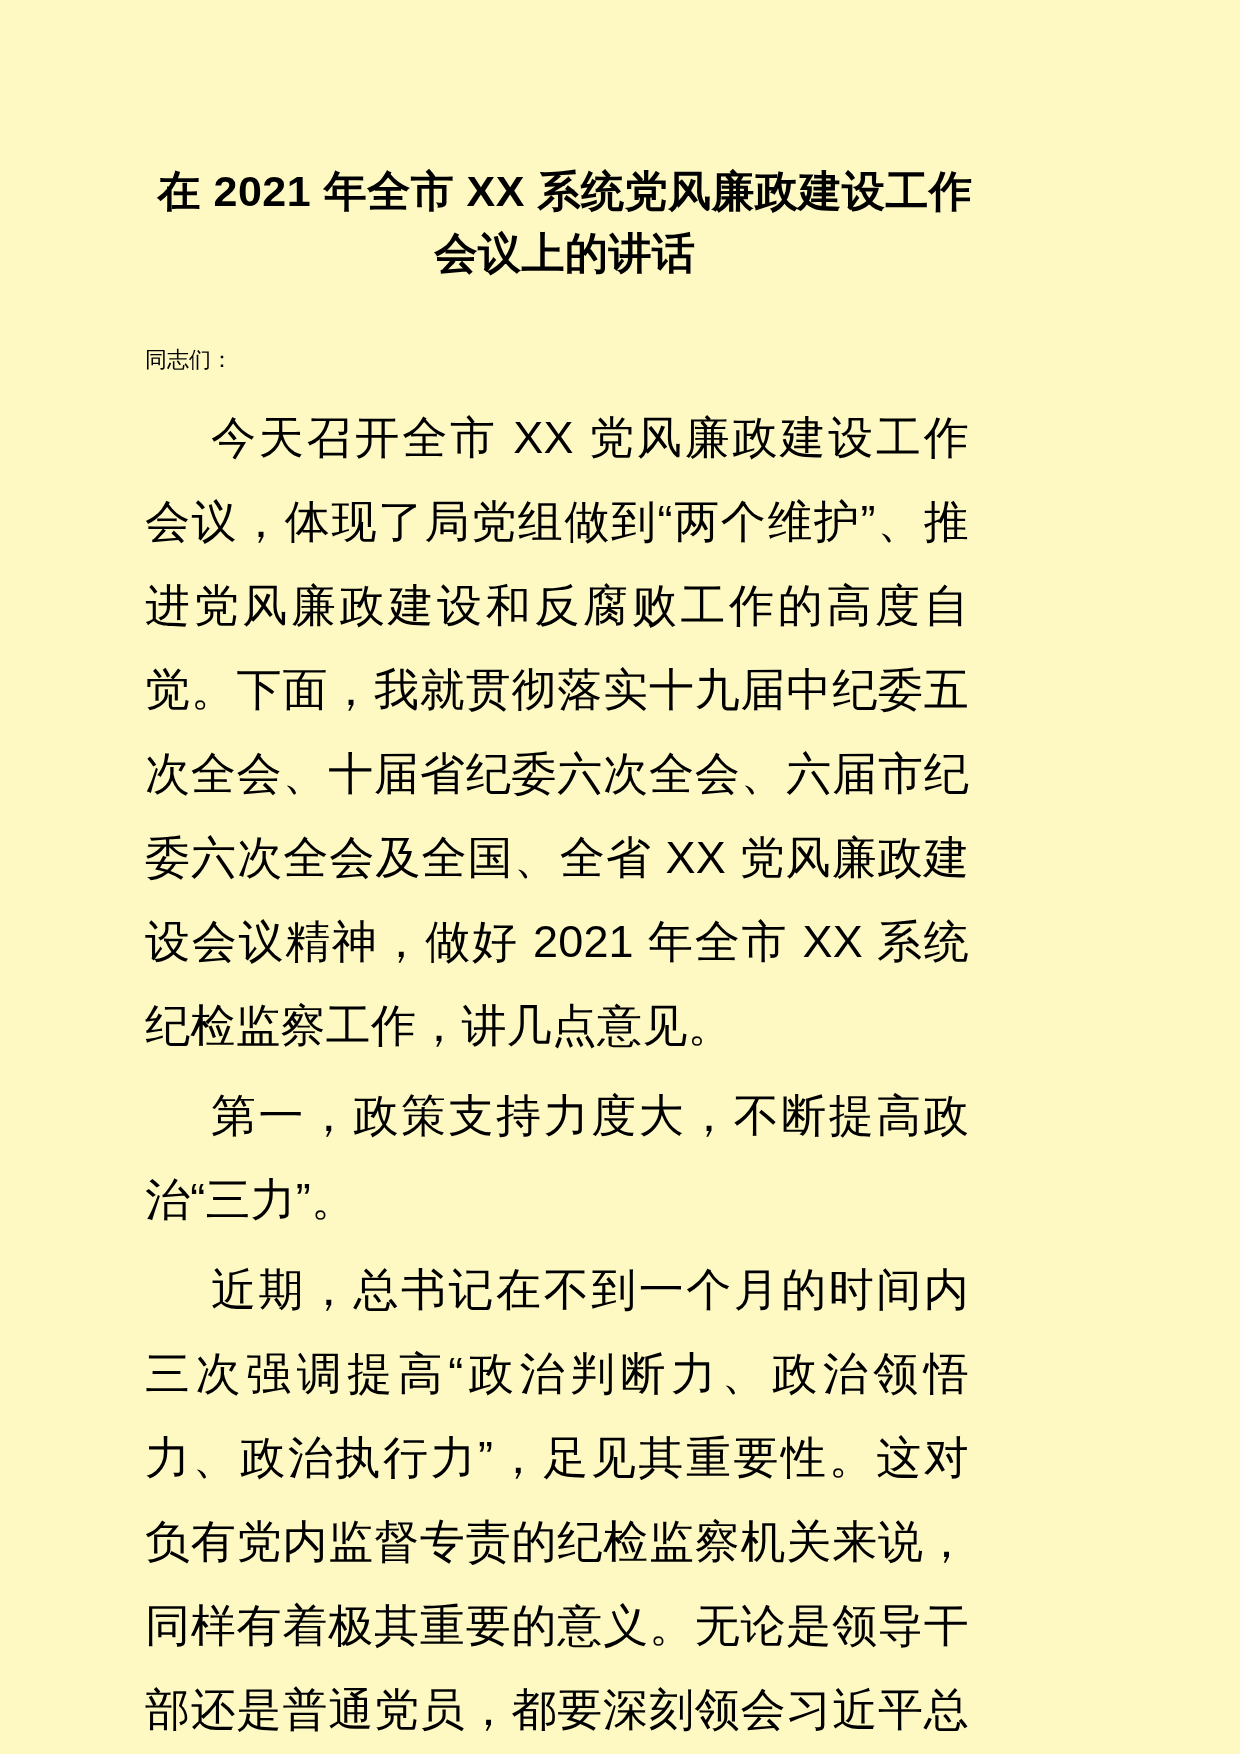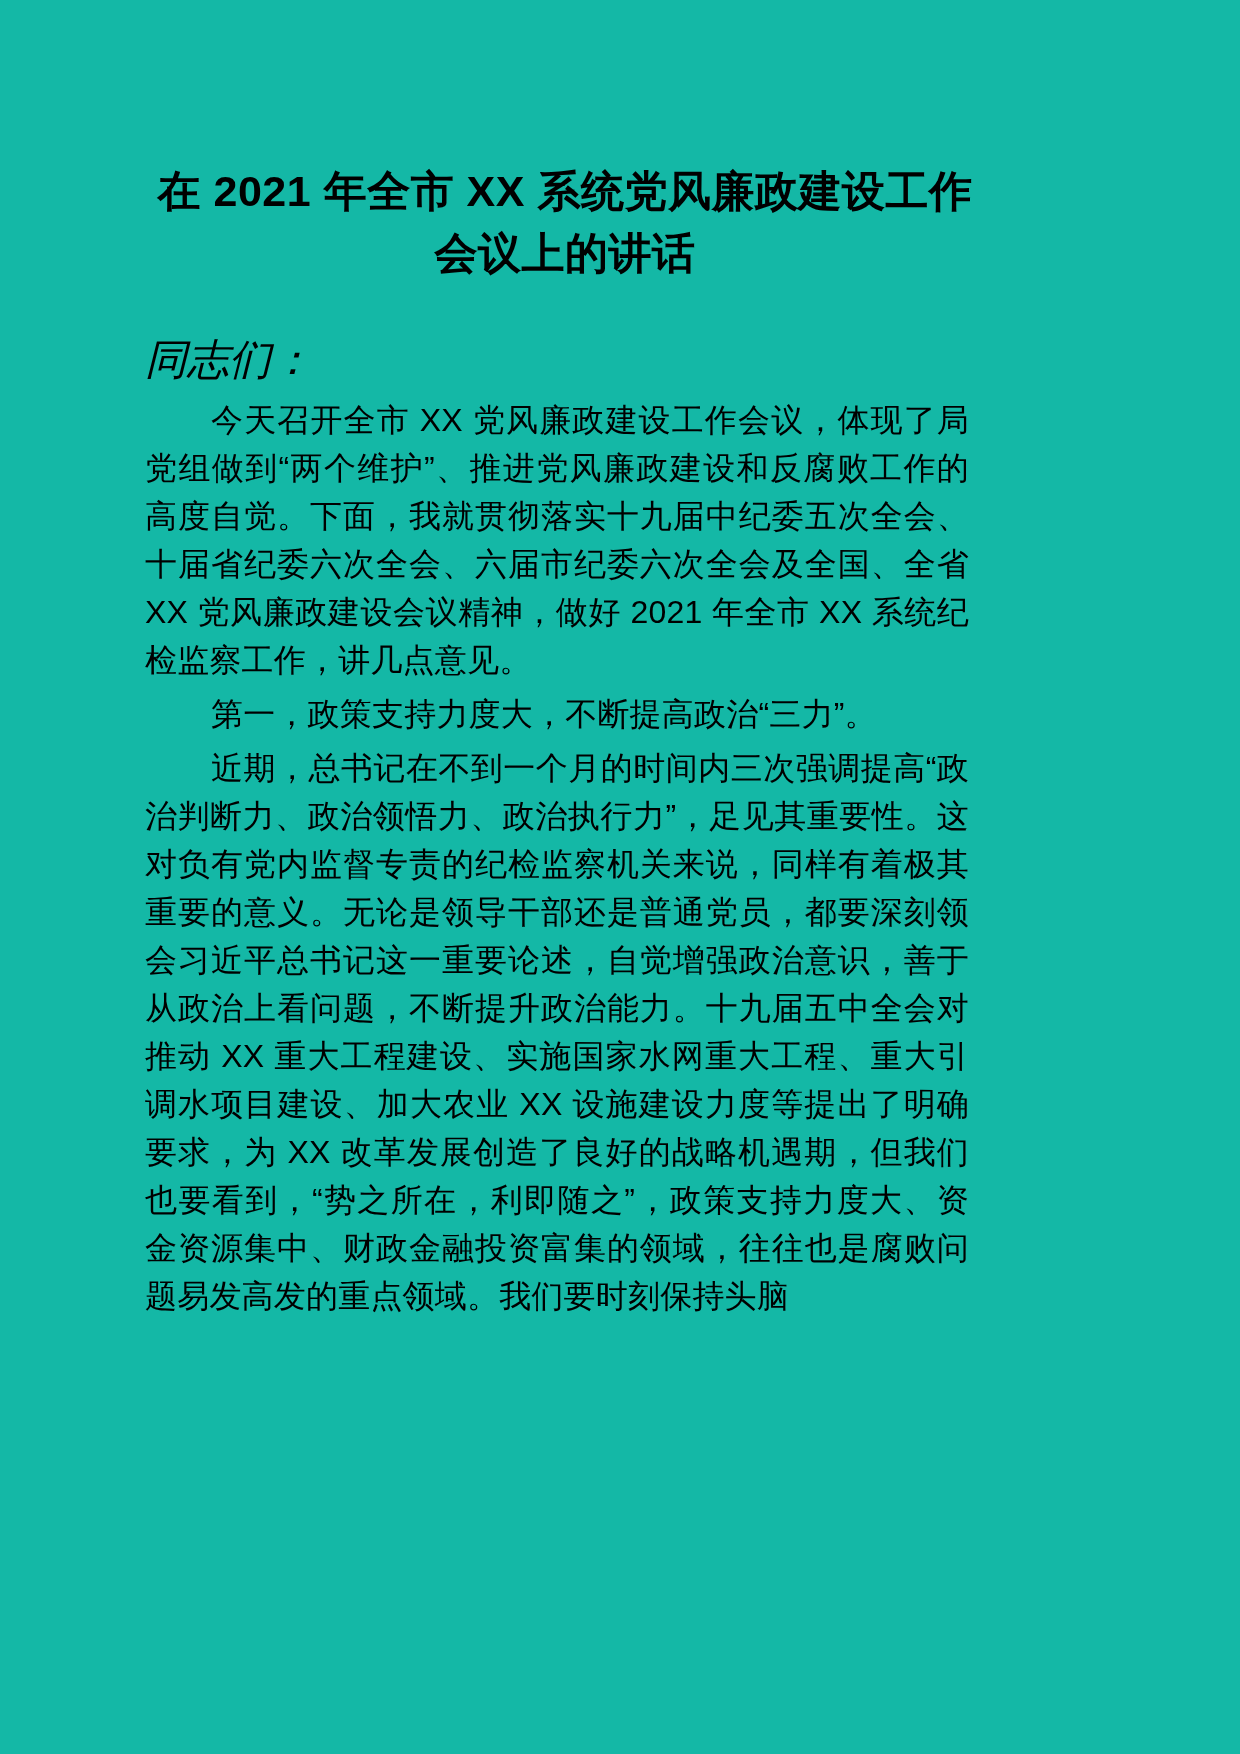--- a/index.html
+++ b/index.html
@@ -8,21 +8,21 @@
     background: #ffffff;
   }
   body {
     font-family: "Liberation Sans", "DejaVu Sans", sans-serif;
     color: #000000;
   }
   .page {
     position: relative;
     width: 1240px;
     height: 1754px;
-    background: #14b8a6;
+    background: #fef9c3;
     box-sizing: border-box;
     overflow: hidden;
   }
   .content {
     position: absolute;
     left: 145px;
     top: 160px;
     width: 840px;
   }
   .doc-title {
@@ -30,31 +30,30 @@
     line-height: 62px;
     font-weight: 700;
     text-align: center;
     letter-spacing: 0.5px;
     margin: 0 0 46px 0;
     padding: 0 8px;
     word-break: break-all;
     font-family: "Liberation Sans", "DejaVu Sans", sans-serif;
   }
   .salutation {
-    font-size: 42px;
+    font-size: 22px;
     line-height: 60px;
     margin: 0 0 6px 0;
     text-align: justify;
     text-justify: inter-ideograph;
     word-break: break-all;
-    font-style: italic;
   }
   .body-para {
-    font-size: 32px;
-    line-height: 48px;
+    font-size: 45px;
+    line-height: 84px;
     margin: 0 16px 6px 0;
     text-indent: 66px;
     text-align: justify;
     text-justify: inter-ideograph;
     word-break: break-all;
     letter-spacing: 0.2px;
   }
   .body-para:last-child {
     margin-bottom: 0;
   }

